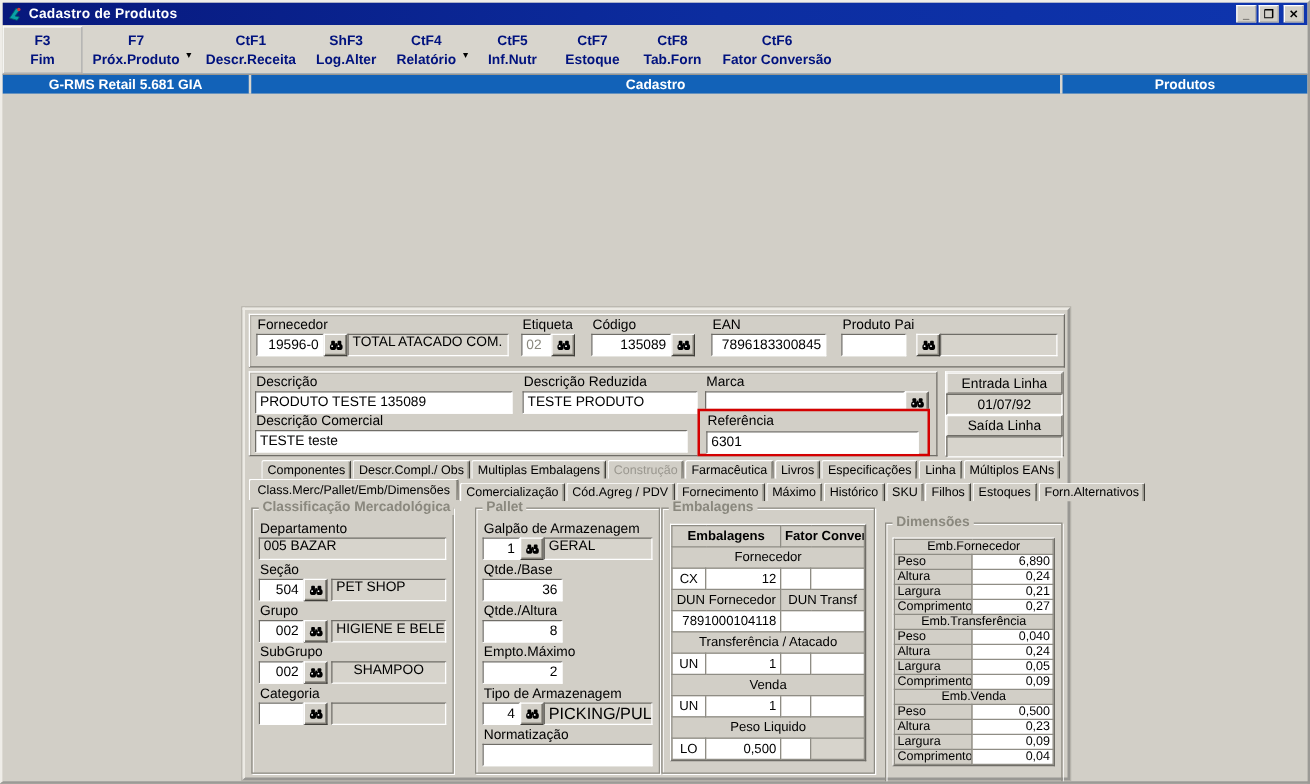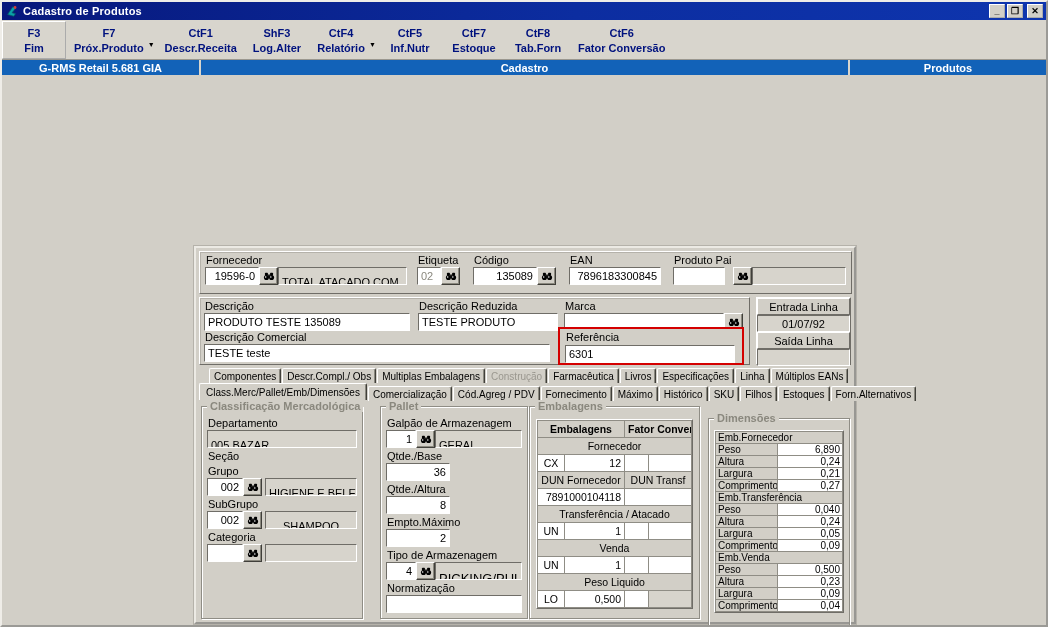--- a/index.html
+++ b/index.html
@@ -43,21 +43,21 @@
   
   .subpanel { position:absolute; background:#d2cfc7; border:1px solid;
               border-color:#fff #6f6d67 #6f6d67 #fff; box-shadow:inset 1px 1px 0 #b5b2aa; }
   .flabel { font-size:11px; color:#000; margin:0 0 1px 1px; white-space:nowrap; }
   .frow { display:flex; align-items:stretch; }
   .fld { height:18px; background:#ffffff; border:1px solid; border-color:#6f6d67 #fff #fff #6f6d67;
          font:11px "Liberation Sans",sans-serif; padding:1px 3px; width:100%; }
   .ta-r { text-align:right; }
   .dimtxt { color:#8a887e; }
   .ro { height:18px; background:#d7d4cc; border:1px solid; border-color:#6f6d67 #fff #fff #6f6d67;
-        font-size:11px; padding:8px 3px; overflow:hidden; white-space:nowrap; }
+        font-size:11px; padding:0 3px; overflow:hidden; white-space:nowrap; }
   .binoc { width:19px; height:18px; background:#d2cfc7; border:1px solid;
            border-color:#fff #403f3a #403f3a #fff; box-shadow:inset -1px -1px 0 #8a887e;
            display:flex; align-items:center; justify-content:center; padding:0; }
   .stack { display:flex; flex-direction:column; }
 
   
   .lcell { height:17px; font-size:11px; display:flex; align-items:center; justify-content:center; }
   .lcell.hd { border:1px solid; border-color:#fff #6f6d67 #6f6d67 #fff; background:#d2cfc7; }
   .lcell.vl { border:1px solid; border-color:#6f6d67 #fff #fff #6f6d67; background:#d7d4cc; }
 
@@ -86,21 +86,21 @@
   .twrap { border:1px solid; border-color:#fff #6f6d67 #6f6d67 #fff; }
   table { border-collapse:collapse; width:100%; table-layout:fixed; }
   td { border:1px solid #8f8d85; overflow:hidden; white-space:nowrap; }
   .emb td { height:17px; font-size:10.5px; padding:0 3px; background:#fff; }
   .emb .hdr { background:#d2cfc7; text-align:center; font-weight:bold; }
   .emb .sec { background:#d2cfc7; text-align:center; }
   .emb .unit { text-align:center; }
   .emb .qty { text-align:right; }
   .emb .dis { background:#d7d4cc; }
   .dim td { height:12px; font-size:10px; padding:0 2px; }
-  .dim .hdr { background:#d2cfc7; text-align:left; }
+  .dim .hdr { background:#d2cfc7; text-align:center; }
   .dim .lbl { background:#d2cfc7; }
   .dim .val { background:#fff; text-align:right; }
 </style>
 </head>
 <body>
 
 <div class="win">
 
   <div class="titlebar">
     <span class="appicon">
@@ -300,20 +300,35 @@
 
       <div class="group" style="left:5px;width:162px;">
         <div class="gcaption">Classificação Mercadológica</div>
         <div class="gbody">
           <div class="gstack stack">
             <div class="flabel">Departamento</div>
             <div class="ro">005 BAZAR</div>
           </div>
           <div class="gstack stack">
             <div class="flabel">Seção</div>
+            <div class="frow">
+              <input class="fld ta-r" style="width: 36px;" value="504">
+              <button class="binoc">
+                <svg viewBox="0 0 16 16" width="14" height="12">
+                  <rect x="2.6" y="3.5" width="4" height="4" rx="1" fill="#000"></rect>
+                    <rect x="9.4" y="3.5" width="4" height="4" rx="1" fill="#000"></rect>
+                  <circle cx="4.6" cy="10" r="3.4" fill="#000"></circle>
+                    <circle cx="11.4" cy="10" r="3.4" fill="#000"></circle>
+                  <rect x="6.9" y="6" width="2.2" height="3.4" fill="#000"></rect>
+                  <circle cx="3.6" cy="9.2" r="1" fill="#fff"></circle>
+                    <circle cx="10.4" cy="9.2" r="1" fill="#fff"></circle>
+                </svg>
+              </button>
+              <div class="ro" style="flex:1;margin-left:3px;">PET SHOP</div>
+            </div>
           </div>
           <div class="gstack stack">
             <div class="flabel">Grupo</div>
             <div class="frow">
               <input class="fld ta-r" style="width: 36px;" value="002">
               <button class="binoc">
                 <svg viewBox="0 0 16 16" width="14" height="12">
                   <rect x="2.6" y="3.5" width="4" height="4" rx="1" fill="#000"></rect>
                     <rect x="9.4" y="3.5" width="4" height="4" rx="1" fill="#000"></rect>
                   <circle cx="4.6" cy="10" r="3.4" fill="#000"></circle>

